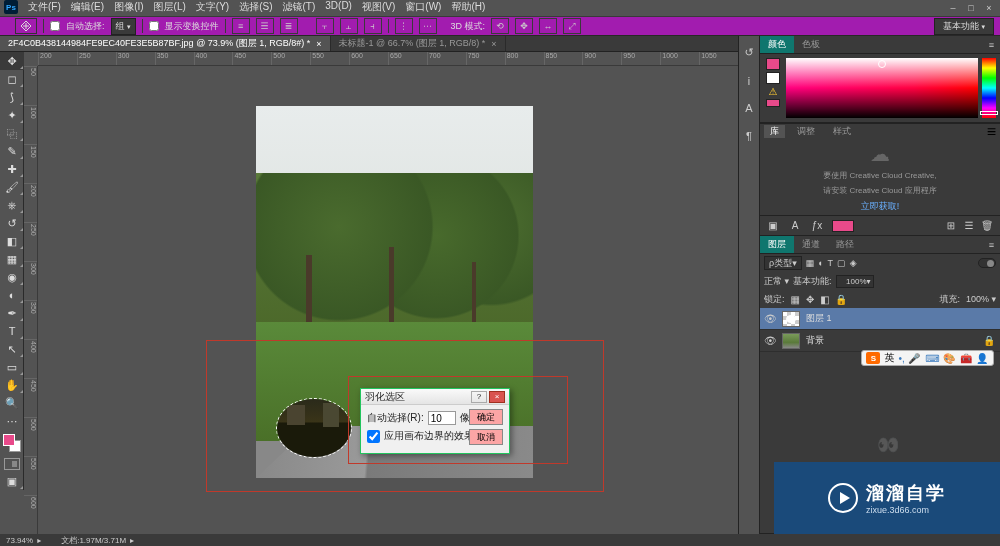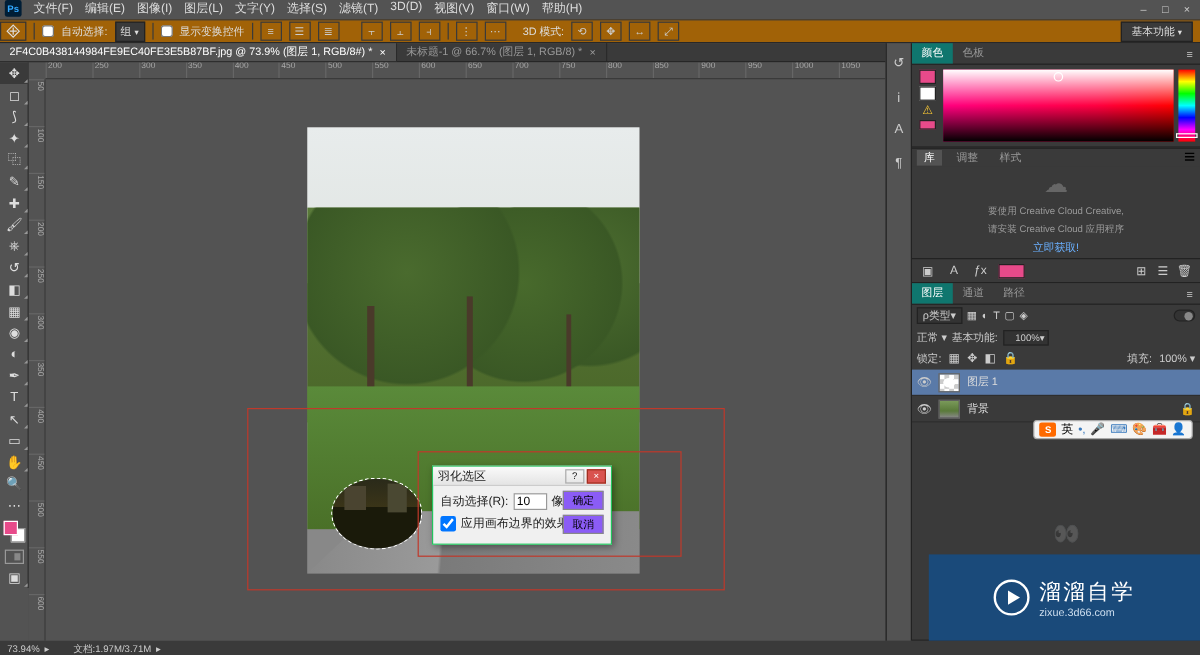--- a/index.html
+++ b/index.html
@@ -6,21 +6,21 @@
 body { width: 1000px; height: 546px; background: #535353; overflow: hidden; position: relative; }
 
 
 .menubar { height: 16px; background: #535353; display: flex; align-items: flex-start; padding-left: 4px; gap: 2px; }
 .menubar .logo { width: 14px; height: 14px; background: #001e36; border-radius: 2px; color: #31a8ff; font-size: 8px; font-weight: bold; display: flex; align-items: center; justify-content: center; margin-right: 4px; }
 .menubar span { color: #ddd; font-size: 10px; padding: 0 4px; cursor: default; }
 .winctrl { position: absolute; right: 4px; top: 2px; display: flex; gap: 4px; }
 .winctrl div { width: 14px; height: 12px; color: #ccc; font-size: 9px; display: flex; align-items: center; justify-content: center; }
 
 
-.optbar { height: 20px; background: #a16207; border-top: 1px solid #3a3a3a; border-bottom: 1px solid #282828; display: flex; align-items: center; padding: 0 0; gap: 6px; color: #ddd; font-size: 9px; }
+.optbar { height: 20px; background: #a21caf; border-top: 1px solid #3a3a3a; border-bottom: 1px solid #282828; display: flex; align-items: center; padding: 0 15px; gap: 6px; color: #ddd; font-size: 9px; }
 .optbar .tool-ind { width: 22px; height: 16px; border: 1px solid #333; display: flex; align-items: center; justify-content: center; }
 .optbar .sep { width: 1px; height: 14px; background: #3a3a3a; }
 .optbar input[type=checkbox] { width: 10px; height: 10px; }
 .optbar .combo { background: #3a3a3a; border: 1px solid #222; padding: 1px 4px; font-size: 9px; color: #ddd; }
 .optbar .ibtn { width: 18px; height: 16px; border: 1px solid #3a3a3a; display: flex; align-items: center; justify-content: center; color: #ccc; }
 .ext-tab { position: absolute; right: 6px; top: 18px; background: #3a3a3a; border: 1px solid #222; padding: 1px 8px; font-size: 9px; color: #ddd; }
 
 
 .tabbar { height: 16px; background: #3a3a3a; border-bottom: 1px solid #222; display: flex; }
 .tabbar .tab { padding: 0 8px; font-size: 9px; color: #999; display: flex; align-items: center; border-right: 1px solid #2a2a2a; }
@@ -61,21 +61,21 @@
 
 .dialog { position:absolute; width:150px; background:#f0f0f0; border:1px solid #22c55e; box-shadow: 2px 2px 6px rgba(0,0,0,.4); font-size:10px; color:#222; }
 .dialog .titlebar { height:16px; background: linear-gradient(#fafafa,#e4e4e4); border-bottom:1px solid #ccc; display:flex; align-items:center; padding:0 4px; }
 .dialog .titlebar .ttl { flex:1; }
 .dialog .titlebar .wb { width:16px; height:12px; font-size:8px; display:flex; align-items:center; justify-content:center; border:1px solid #aaa; margin-left:2px; }
 .dialog .titlebar .wb.close { background:#d9534f; color:#fff; border-color:#a03020; }
 .dialog .body { padding:6px; position:relative; }
 .dialog .row { display:flex; align-items:center; gap:4px; margin-bottom:4px; }
 .dialog .row input[type=text] { width:28px; height:14px; font-size:10px; border:1px solid #999; padding:0 2px; }
 .dialog .btns { position:absolute; right:6px; top:4px; display:flex; flex-direction:column; gap:4px; }
-.dialog .btns button { width:34px; height:16px; font-size:9px; background:#8b5cf6; border:1px solid #888; }
+.dialog .btns button { width:34px; height:16px; font-size:9px; background:#fca5a5; border:1px solid #888; }
 
 
 .rightdock { position:absolute; right:0; top:36px; width:262px; bottom:12px; background:#3a3a3a; display:flex; }
 .dockcol { width:22px; background:#535353; border-left:1px solid #222; border-right:1px solid #222; display:flex; flex-direction:column; padding-top:8px; gap:12px; align-items:center; }
 .dockcol .di { width:16px; height:16px; color:#ccc; font-size:11px; display:flex; align-items:center; justify-content:center; }
 .panels { flex:1; display:flex; flex-direction:column; }
 .panel { border-bottom:1px solid #222; }
 .ptabs { height:18px; display:flex; background:#3a3a3a; border-bottom:1px solid #222; }
 .ptabs .pt { padding:0 8px; font-size:9px; color:#999; display:flex; align-items:center; }
 .ptabs .pt.active { background:#0f766e; color:#fff; }
@@ -127,21 +127,21 @@
 
 .ime { position:absolute; right:6px; top:350px; height:16px; background:#f4f4f4; border:1px solid #aaa; border-radius:3px; display:flex; align-items:center; padding:0 4px; gap:4px; font-size:10px; }
 .ime .s { width:14px; height:12px; background:#ff6a00; color:#fff; font-size:8px; font-weight:bold; display:flex; align-items:center; justify-content:center; border-radius:2px; }
 .ime .ii { color:#3a7abd; font-size:10px; }
 
 
 .watermark { position:absolute; right:0; bottom:12px; width:226px; height:72px; background:#1a4a7a; display:flex; align-items:center; justify-content:center; gap:8px; color:#fff; }
 .watermark .play { width:30px; height:30px; border:2px solid #fff; border-radius:50%; display:flex; align-items:center; justify-content:center; }
 .watermark .play::after { content:""; border-left:10px solid #fff; border-top:6px solid transparent; border-bottom:6px solid transparent; margin-left:3px; }
 .watermark .txt { display:flex; flex-direction:column; }
-.watermark .big { font-size:18px; font-weight:normal; letter-spacing:2px; }
+.watermark .big { font-size:18px; font-weight:bold; letter-spacing:2px; }
 .watermark .small { font-size:9px; color:#cde; }
 .ghost { position:absolute; right:100px; bottom:90px; font-size:18px; color:rgba(255,255,255,.15); }
 
 .status { position:absolute; left:0; right:0; bottom:0; height:12px; background:#3a3a3a; color:#ccc; font-size:8px; display:flex; align-items:center; padding:0 6px; gap:20px; }
 .status .seg { display:flex; align-items:center; gap:4px; }
 </style>
 </head>
 <body>
 
 <div class="menubar">

